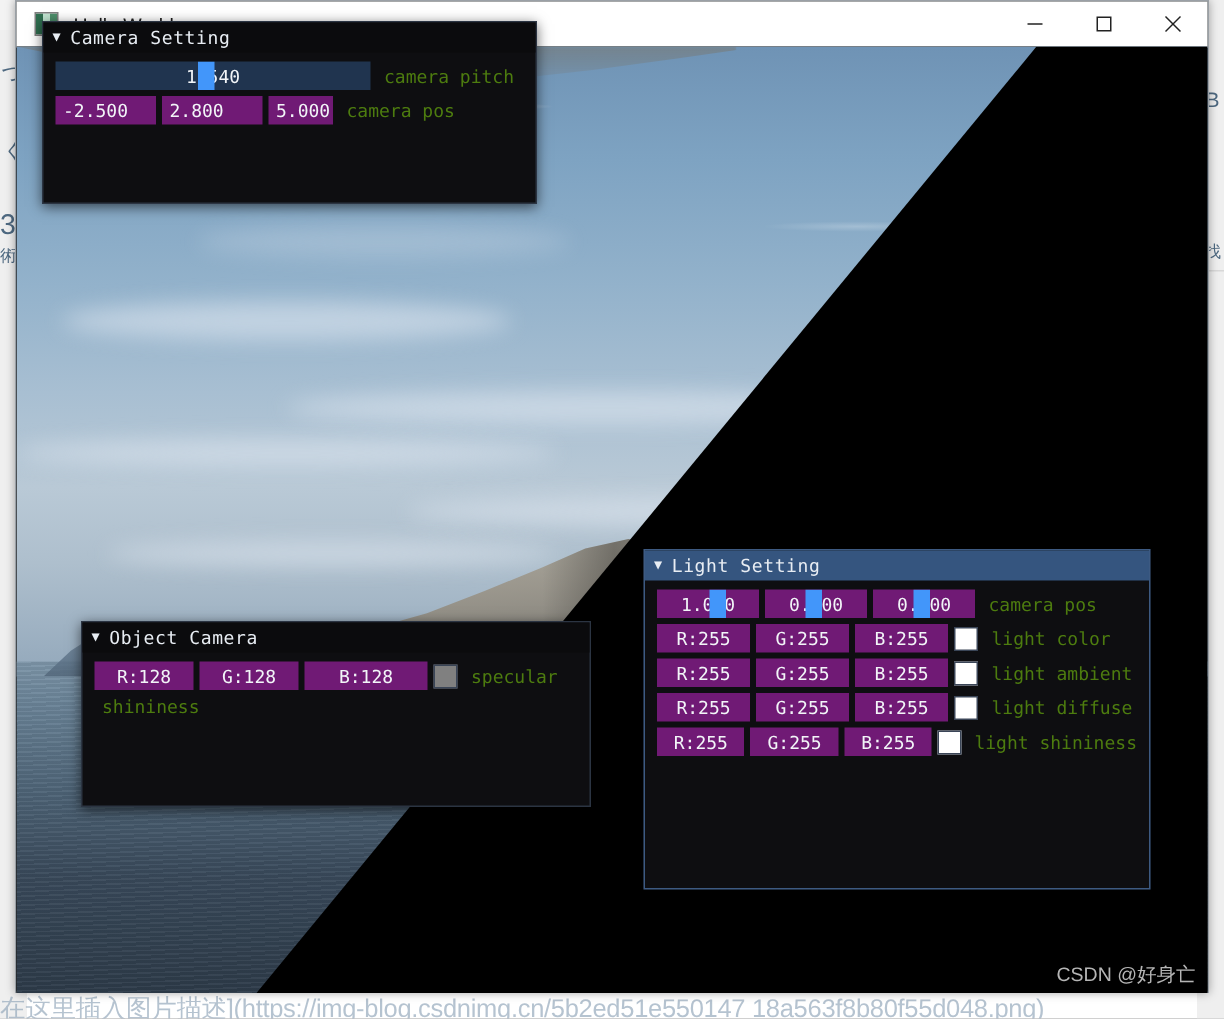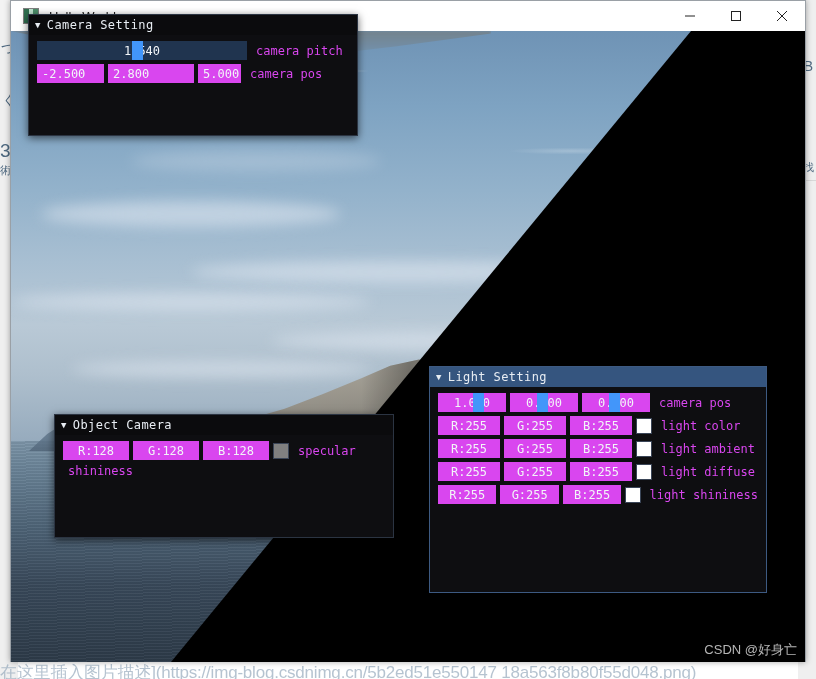--- a/index.html
+++ b/index.html
@@ -110,31 +110,31 @@
   .panel-title{
     height:20px;display:flex;align-items:center;gap:6px;padding:0 6px;
     font-size:12px;color:#e8edf3;letter-spacing:.4px;
   }
   .panel-title .arrow{font-size:9px;line-height:1;color:#e8edf3;}
   .title-dark{background:#0b0b0d;}
   .title-active{background:#35557f;}
   .panel-body{padding:6px 8px 8px 8px;}
   .row{display:flex;align-items:center;gap:4px;margin-bottom:4px;}
   .field{
-    background:#d946ef;height:19px;display:flex;align-items:center;justify-content:center;
+    background:#701a75;height:19px;display:flex;align-items:center;justify-content:center;
     font-size:12px;color:#f2f5f8;position:relative;overflow:hidden;box-sizing:border-box;
   }
   .field.left{justify-content:flex-start;padding-left:5px;}
   .grab{position:absolute;top:0;bottom:0;width:11px;background:#4296fa;}
   .slider{
     background:#20344f;height:19px;display:flex;align-items:center;justify-content:center;
     font-size:12px;color:#f2f5f8;position:relative;overflow:hidden;box-sizing:border-box;
   }
   .swatch{width:16px;height:16px;border:1px solid #3a4557;box-sizing:border-box;}
-  .rlabel{font-size:12px;color:#d946ef;margin-left:5px;white-space:nowrap;}
+  .rlabel{font-size:12px;color:#4d7c0f;margin-left:5px;white-space:nowrap;}
 
   #panel-camera{left:17px;top:13px;width:330px;height:122px;}
   #panel-object{left:43px;top:413px;width:340px;height:124px;}
   #panel-light{left:418px;top:365px;width:338px;height:227px;border-color:#3d5a82;}
 
   
   #watermark{
     position:absolute;right:8px;bottom:2px;color:#c9c9c9;font-size:13px;
     font-family:"Liberation Sans", sans-serif;opacity:.9;
   }
@@ -214,21 +214,21 @@
           <span class="grab" style="left:45%;"></span>
         </div>
         <span class="rlabel">camera pitch</span>
       </div>
 
 
       <div class="row">
         <div class="field left" style="width:67px;">
             <span>-2.500</span>
           </div>
-        <div class="field left" style="width:86px;">
+        <div class="field left" style="width:67px;">
             <span>2.800</span>
           </div>
         <div class="field left" style="width:43px;">
             <span>5.000</span>
           </div>
         <span class="rlabel">camera pos</span>
       </div>
 
     </div>
   </div>
@@ -240,21 +240,21 @@
     </div>
     <div class="panel-body">
 
       <div class="row">
         <div class="field" style="width:66px;">
             <span>R:128</span>
           </div>
         <div class="field" style="width:66px;">
             <span>G:128</span>
           </div>
-        <div class="field" style="width:66px;">
+        <div class="field" style="width:82px;">
             <span>B:128</span>
           </div>
         <div class="swatch" style="background:#808080;"></div>
         <span class="rlabel">specular</span>
       </div>
 
       <div class="row">
         <span class="rlabel">shininess</span>
       </div>
 

